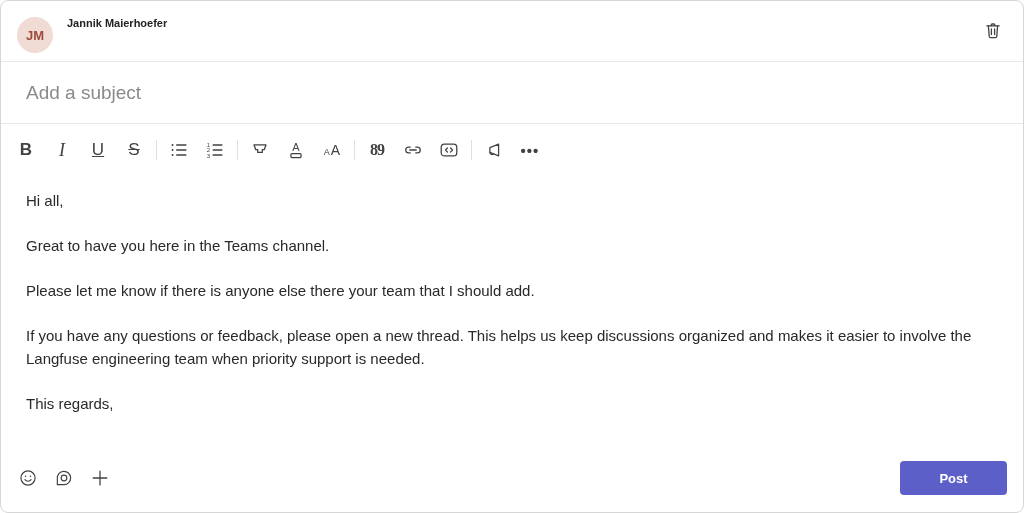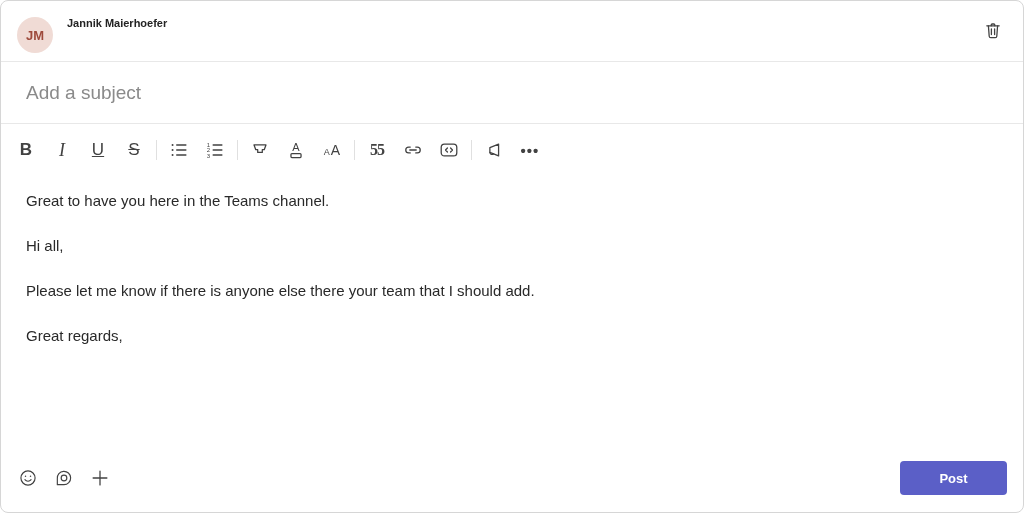--- a/index.html
+++ b/index.html
@@ -187,21 +187,21 @@
         <svg width="24" height="24" viewBox="0 0 24 24" fill="#424242">
           <text x="6.8" y="16.5" text-anchor="middle" font-size="9" font-family="Liberation Sans, sans-serif">A</text>
           <text x="15.5" y="16.5" text-anchor="middle" font-size="14" font-family="Liberation Sans, sans-serif">A</text>
         </svg>
       </span>
     </button>
 
     <div class="tb-divider"></div>
 
     <button class="tb-btn tb-quote">
-      <span>55</span>
+      <span>89</span>
     </button>
     <button class="tb-btn">
       <span>
         <svg width="22" height="22" viewBox="0 0 24 24" fill="none" stroke="#424242" stroke-width="1.4" stroke-linecap="round">
           <path d="M9 8.8H7.3a3.2 3.2 0 0 0 0 6.4H9"></path>
           <path d="M15 8.8h1.7a3.2 3.2 0 0 1 0 6.4H15"></path>
           <path d="M8.5 12h7"></path>
         </svg>
       </span>
     </button>
@@ -224,24 +224,25 @@
           <path d="M7.5 14.7a2.3 2.3 0 0 0 4 1.4"></path>
         </svg>
       </span>
     </button>
     <button class="tb-btn tb-more">
       <span>•••</span>
     </button>
   </div>
 
   <div class="body-area">
+    <p>Hi all,</p>
     <p>Great to have you here in the Teams channel.</p>
-    <p>Hi all,</p>
     <p>Please let me know if there is anyone else there your team that I should add.</p>
-    <div class="sig-line">Great regards,</div>
+    <p>If you have any questions or feedback, please open a new thread. This helps us keep discussions organized and makes it easier to involve the Langfuse engineering team when priority support is needed.</p>
+    <div class="sig-line">This regards,</div>
   </div>
 
   <div class="footer">
     <button class="ft-btn">
       <span>
         <svg width="20" height="20" viewBox="0 0 24 24" fill="none" stroke="#424242" stroke-width="1.4" stroke-linecap="round">
           <circle cx="12" cy="12" r="8.5"></circle>
           <circle cx="9" cy="10" r="0.9" fill="#424242" stroke="none"></circle>
           <circle cx="15" cy="10" r="0.9" fill="#424242" stroke="none"></circle>
           <path d="M8.3 14a4.6 4.6 0 0 0 7.4 0"></path>

